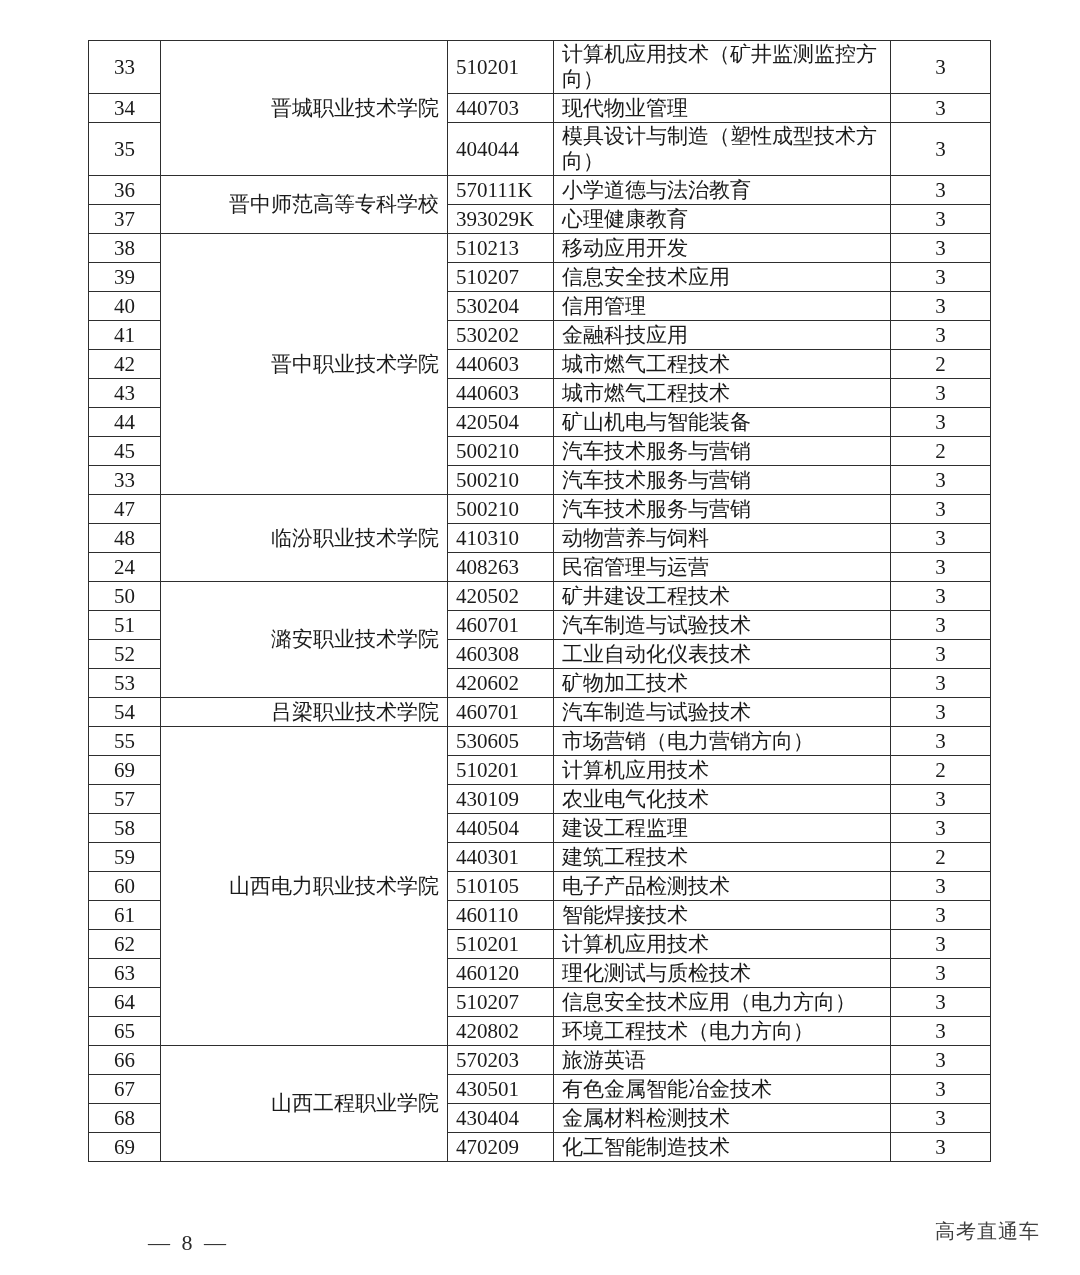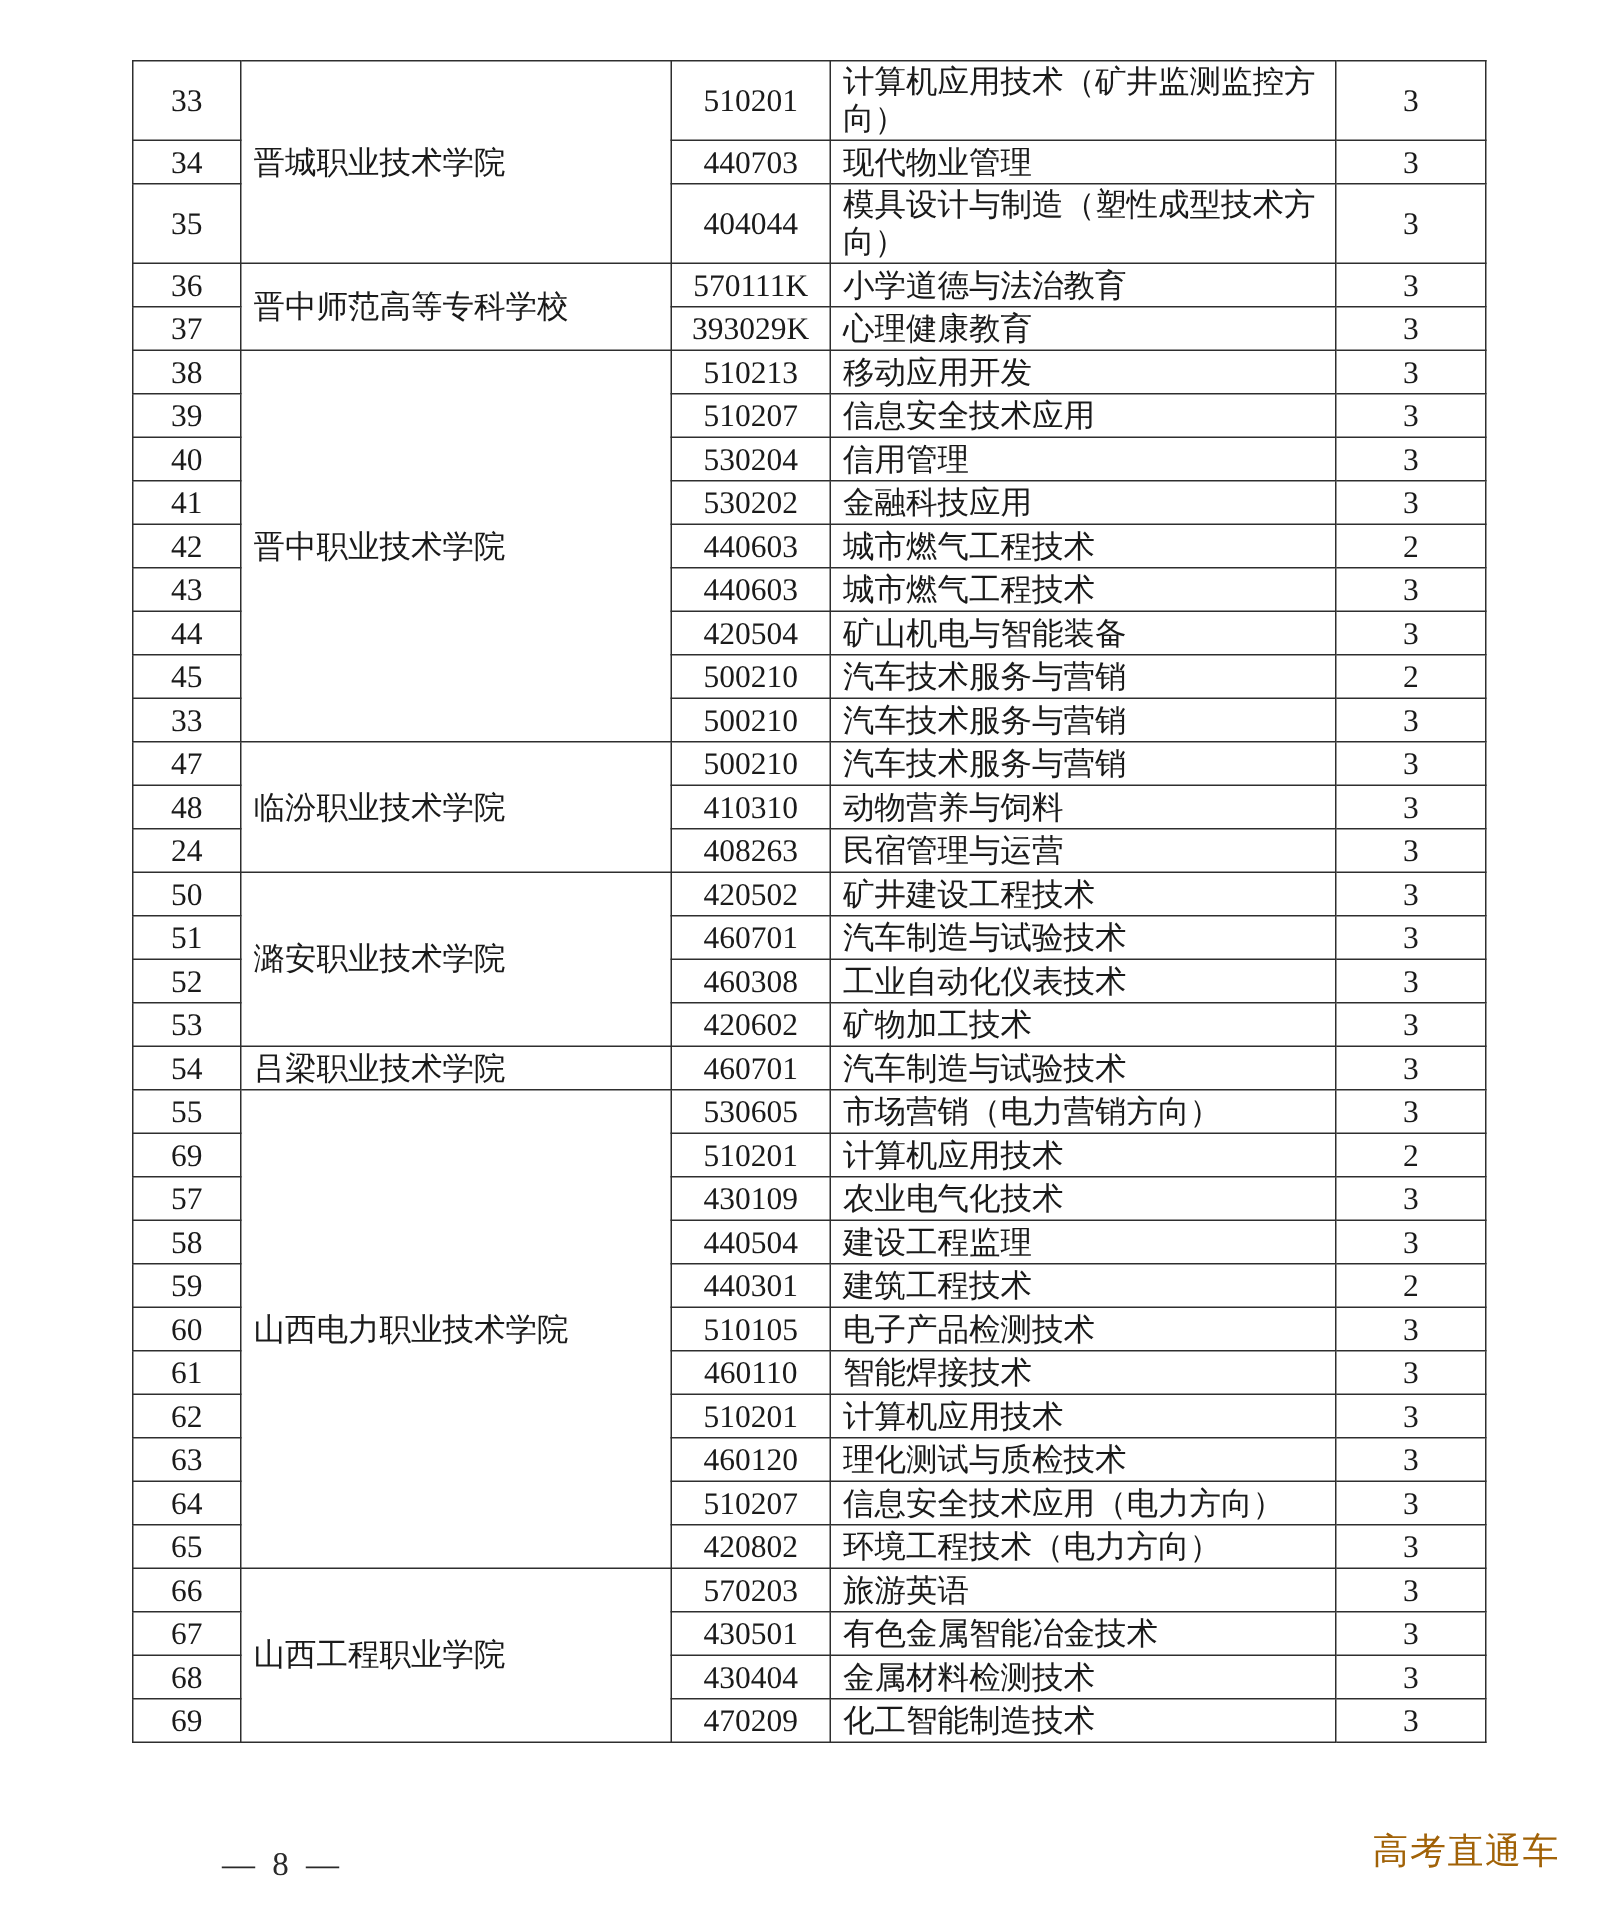--- a/index.html
+++ b/index.html
@@ -6,29 +6,29 @@
   html,body { width:1080px; height:1275px; background:#ffffff; }
   body { font-family:"Liberation Serif","DejaVu Serif",serif; color:#1a1a1a; }
   .sheet { position:relative; width:1080px; height:1275px; background:#ffffff; overflow:hidden; }
 
   table.programs { position:absolute; left:88px; top:40px; width:902px;
                    border-collapse:collapse; table-layout:fixed; }
   table.programs td { border:1px solid #2e2e2e; font-size:21px; line-height:25px;
                       padding:1px 8px; height:29px; vertical-align:middle;
                       word-break:break-all; }
   .col-no    { text-align:center; padding:1px 2px; }
-  .col-school{ text-align:left; }
-  .col-code  { text-align:center; padding:1px 2px; }
+  .col-school{ text-align:right; }
+  .col-code  { text-align:left; padding:1px 2px; }
   .col-major { text-align:left; }
   .col-years { text-align:center; padding:1px 2px; }
 
   .footer-page { position:absolute; left:148px; top:1230px; font-size:22px;
                  letter-spacing:3px; color:#2a2a2a; }
-  .watermark   { position:absolute; right:40px; top:1218px; font-size:24px;
-                 color:#a16207; letter-spacing:1px; }
+  .watermark   { position:absolute; right:40px; top:1218px; font-size:20px;
+                 color:#404040; letter-spacing:1px; }
 </style>
 </head>
 <body>
 
 <div class="sheet">
 
   <table class="programs">
     <colgroup>
       <col style="width:72px">
       <col style="width:287px">

